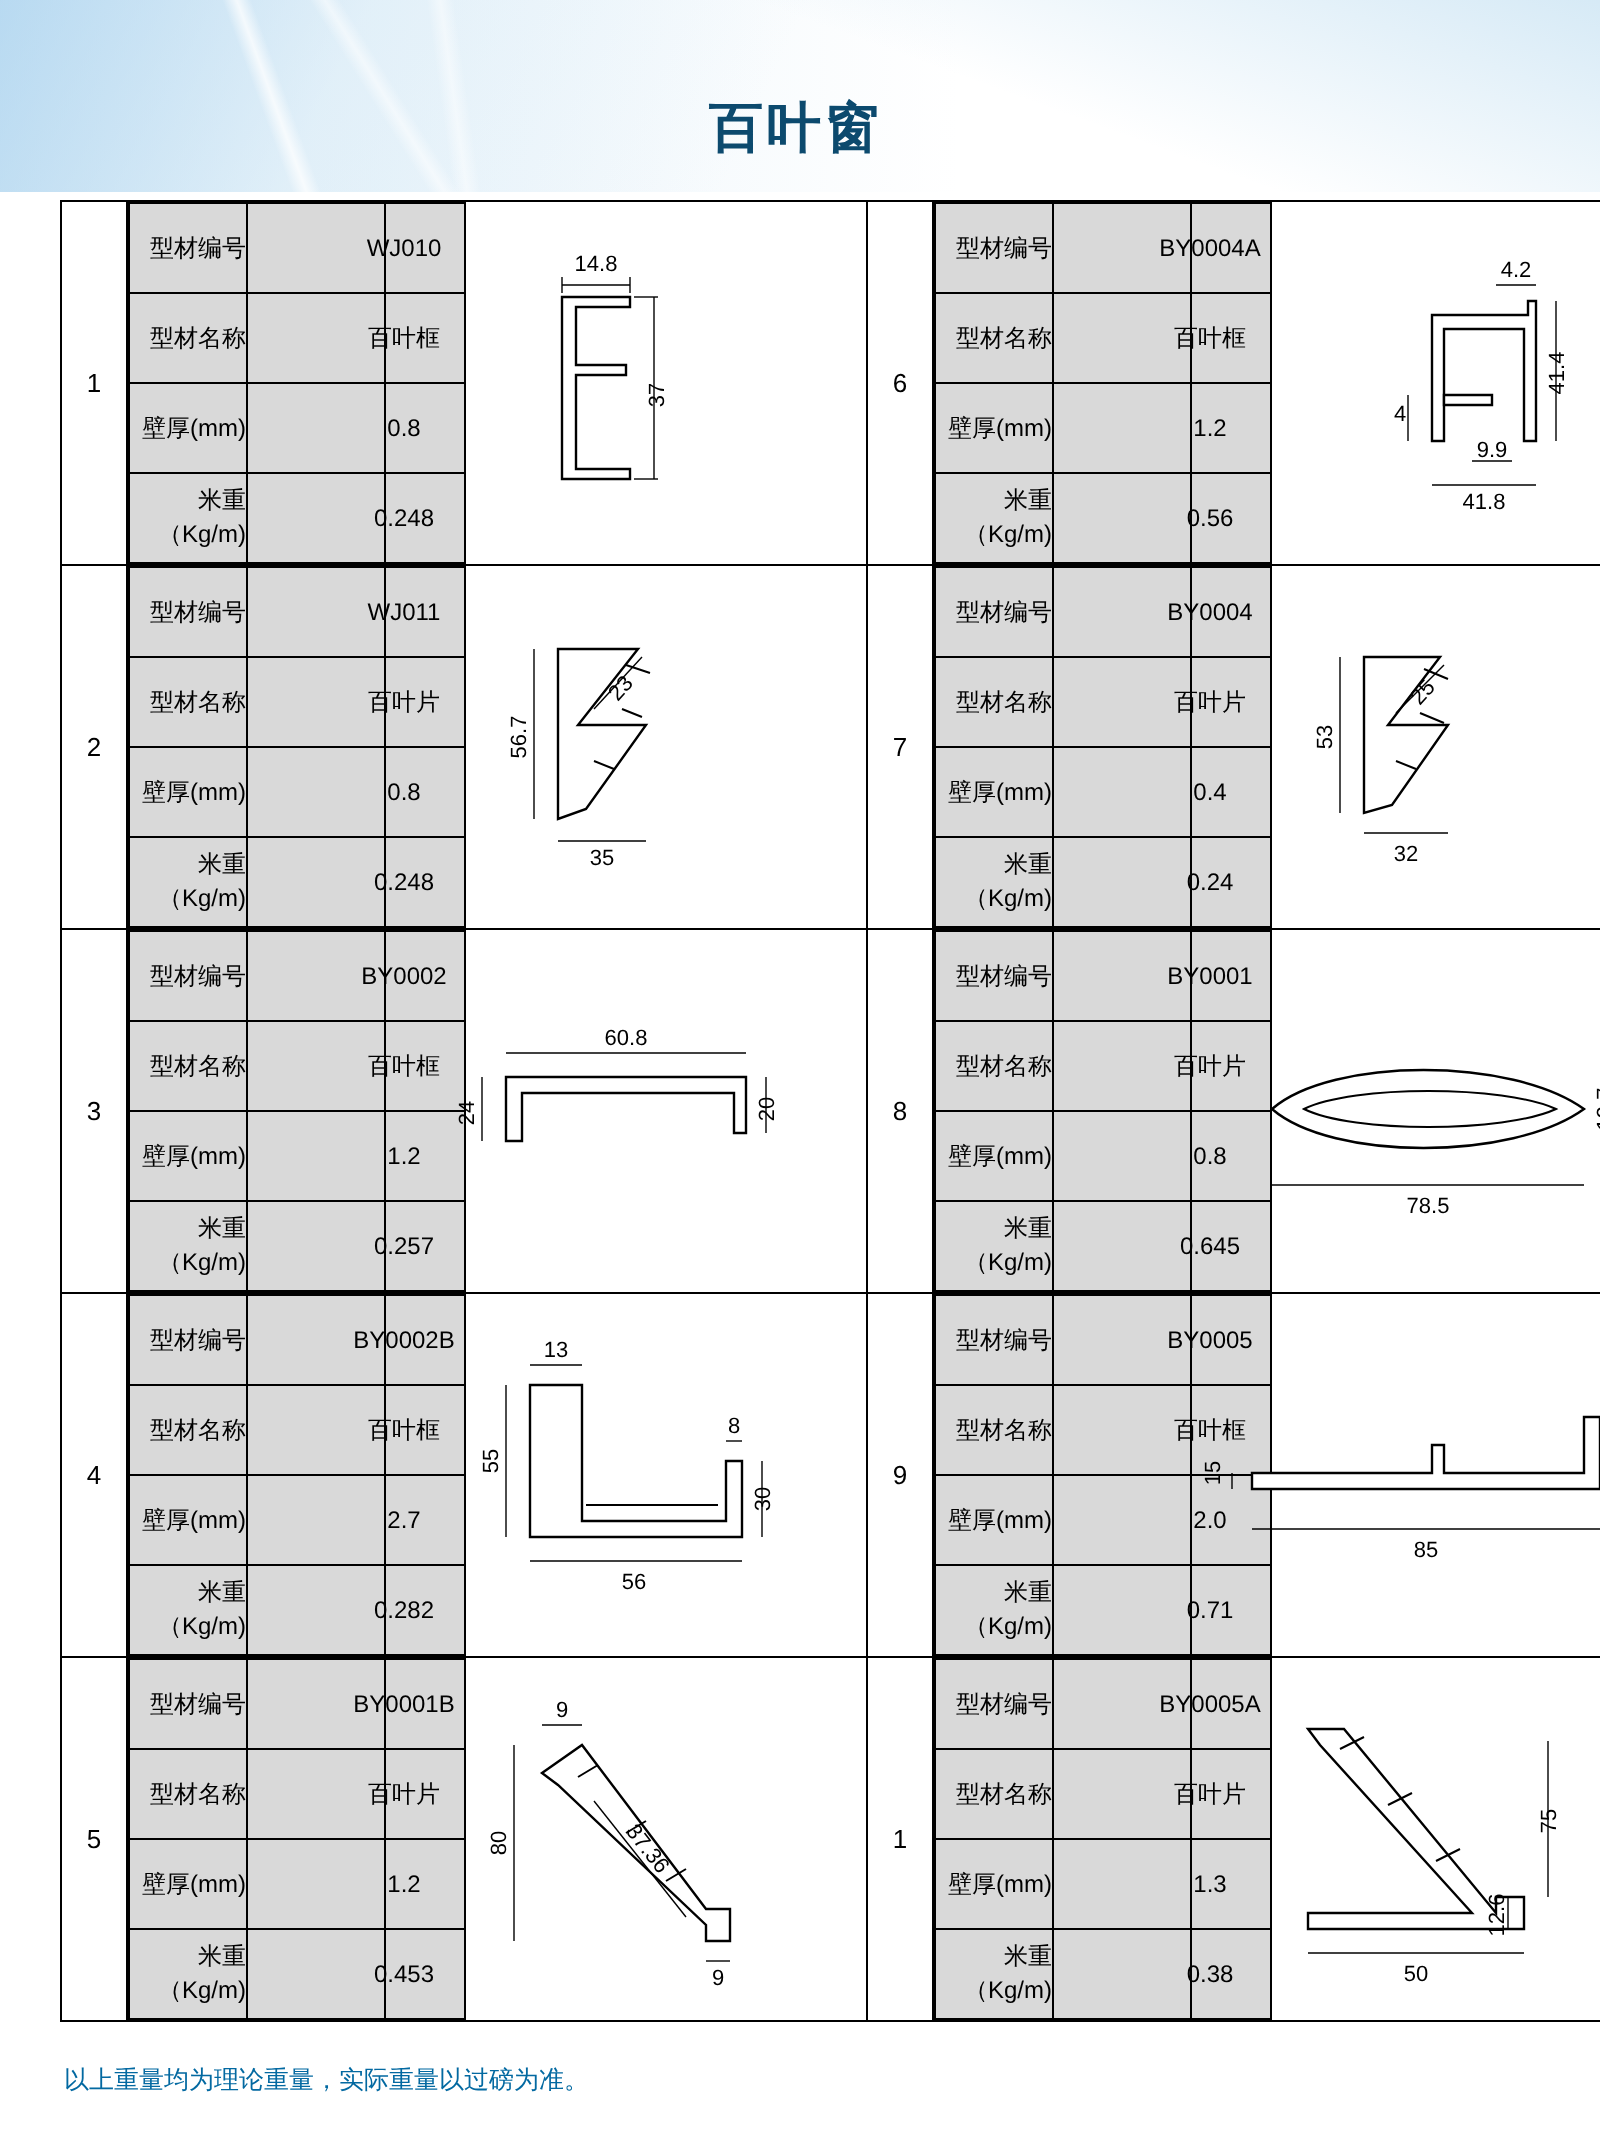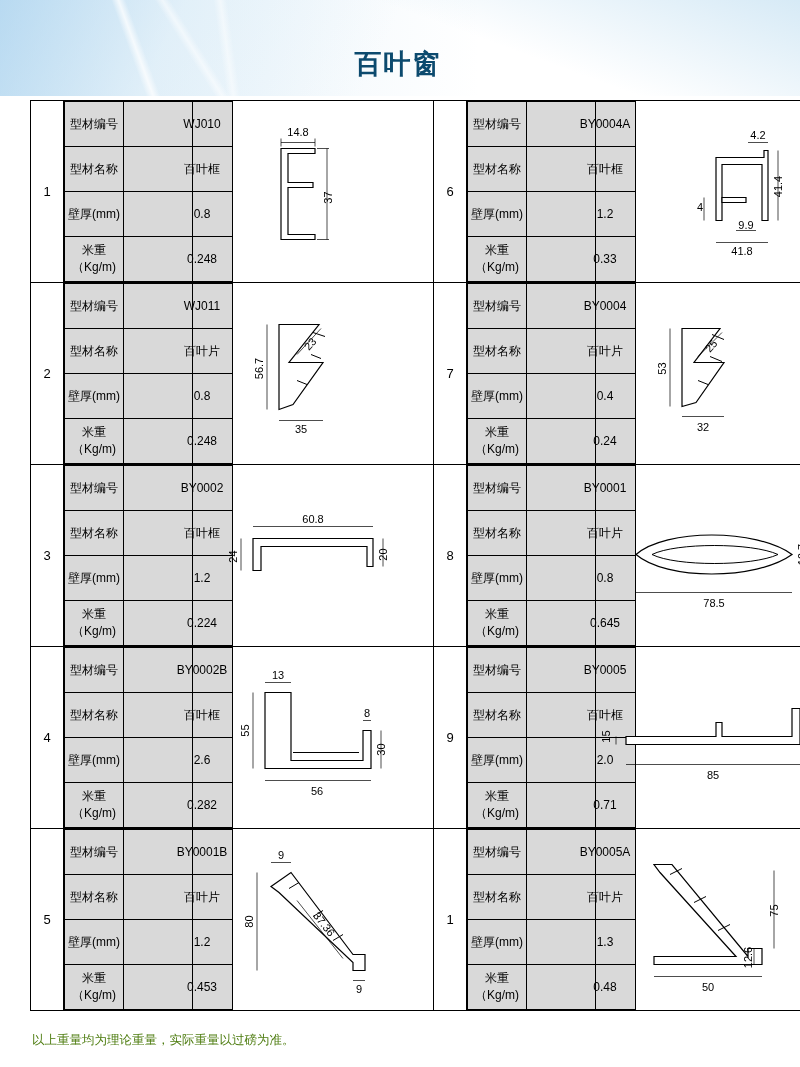--- a/index.html
+++ b/index.html
@@ -50,25 +50,25 @@
   .spec-cell{width:128px;padding:0;}
   .draw-cell{width:240px;height:178px;position:relative;}
 
   .spec{
     width:100%;border-collapse:collapse;table-layout:fixed;
   }
   .spec td{
     border:1px solid #000;height:44px;font-size:12px;
     background:#d9d9d9;
   }
-  .spec td.k{width:58px;}
+  .spec td.k{width:58px;text-align:right;}
   .spec td.v{width:60px;padding-left:48px;}
 
   .note{
-    position:absolute;left:32px;top:1032px;font-size:12.5px;color:#4d7c0f;
+    position:absolute;left:32px;top:1032px;font-size:12.5px;color:#0369a1;
   }
 
   
   .draw{position:absolute;left:0;top:0;width:100%;height:100%;}
   svg text{font-family:"Liberation Sans","DejaVu Sans",sans-serif;font-size:11px;fill:#000;}
   svg .ln{stroke:#000;fill:none;stroke-width:1;}
   svg .dim{stroke:#000;fill:none;stroke-width:.7;}
   svg .prof{stroke:#000;fill:#ffffff;stroke-width:1.2;}
 </style>
 </head>
@@ -131,21 +131,21 @@
           <tr>
                   <td class="k">型材名称</td>
                   <td class="v">百叶框</td>
                 </tr>
           <tr>
                   <td class="k">壁厚(mm)</td>
                   <td class="v">1.2</td>
                 </tr>
           <tr>
                   <td class="k">米重（Kg/m)</td>
-                  <td class="v">0.33</td>
+                  <td class="v">0.56</td>
                 </tr>
         </tbody>
             </table>
       </td>
       <td class="draw-cell">
         <svg class="draw" viewBox="0 0 240 178">
           <path class="prof" d="M120 55 L168 55 L168 48 L172 48 L172 118 L166 118 L166 62 L126 62 L126 118 L120 118 Z"></path>
           <path class="prof" d="M126 95 L150 95 L150 100 L126 100 Z"></path>
           <line class="dim" x1="152" y1="40" x2="172" y2="40"></line>
           <text x="162" y="36" text-anchor="middle">4.2</text>
@@ -247,21 +247,21 @@
           <tr>
                   <td class="k">型材名称</td>
                   <td class="v">百叶框</td>
                 </tr>
           <tr>
                   <td class="k">壁厚(mm)</td>
                   <td class="v">1.2</td>
                 </tr>
           <tr>
                   <td class="k">米重（Kg/m)</td>
-                  <td class="v">0.224</td>
+                  <td class="v">0.257</td>
                 </tr>
         </tbody>
             </table>
       </td>
       <td class="draw-cell">
         <svg class="draw" viewBox="0 0 240 178">
           <path class="prof" d="M60 72 L180 72 L180 100 L174 100 L174 80 L68 80 L68 104 L60 104 Z"></path>
           <line class="dim" x1="60" y1="60" x2="180" y2="60"></line>
           <text x="120" y="56" text-anchor="middle">60.8</text>
           <line class="dim" x1="48" y1="72" x2="48" y2="104"></line>
@@ -314,21 +314,21 @@
                 <tr>
                   <td class="k">型材编号</td>
                   <td class="v">BY0002B</td>
                 </tr>
           <tr>
                   <td class="k">型材名称</td>
                   <td class="v">百叶框</td>
                 </tr>
           <tr>
                   <td class="k">壁厚(mm)</td>
-                  <td class="v">2.6</td>
+                  <td class="v">2.7</td>
                 </tr>
           <tr>
                   <td class="k">米重（Kg/m)</td>
                   <td class="v">0.282</td>
                 </tr>
         </tbody>
             </table>
       </td>
       <td class="draw-cell">
         <svg class="draw" viewBox="0 0 240 178">
@@ -433,21 +433,21 @@
           <tr>
                   <td class="k">型材名称</td>
                   <td class="v">百叶片</td>
                 </tr>
           <tr>
                   <td class="k">壁厚(mm)</td>
                   <td class="v">1.3</td>
                 </tr>
           <tr>
                   <td class="k">米重（Kg/m)</td>
-                  <td class="v">0.48</td>
+                  <td class="v">0.38</td>
                 </tr>
         </tbody>
             </table>
       </td>
       <td class="draw-cell">
         <svg class="draw" viewBox="0 0 240 178">
           <path class="prof" d="M58 34 L76 34 L152 126 L152 118 L166 118 L166 134 L58 134 L58 126 L140 126 L64 42 Z"></path>
           <path class="ln" d="M74 44 L86 38 M98 72 L110 66 M122 100 L134 94"></path>
           <line class="dim" x1="178" y1="40" x2="178" y2="118"></line>
           <text x="182" y="80" transform="rotate(-90 182 80)" text-anchor="middle">75</text>

